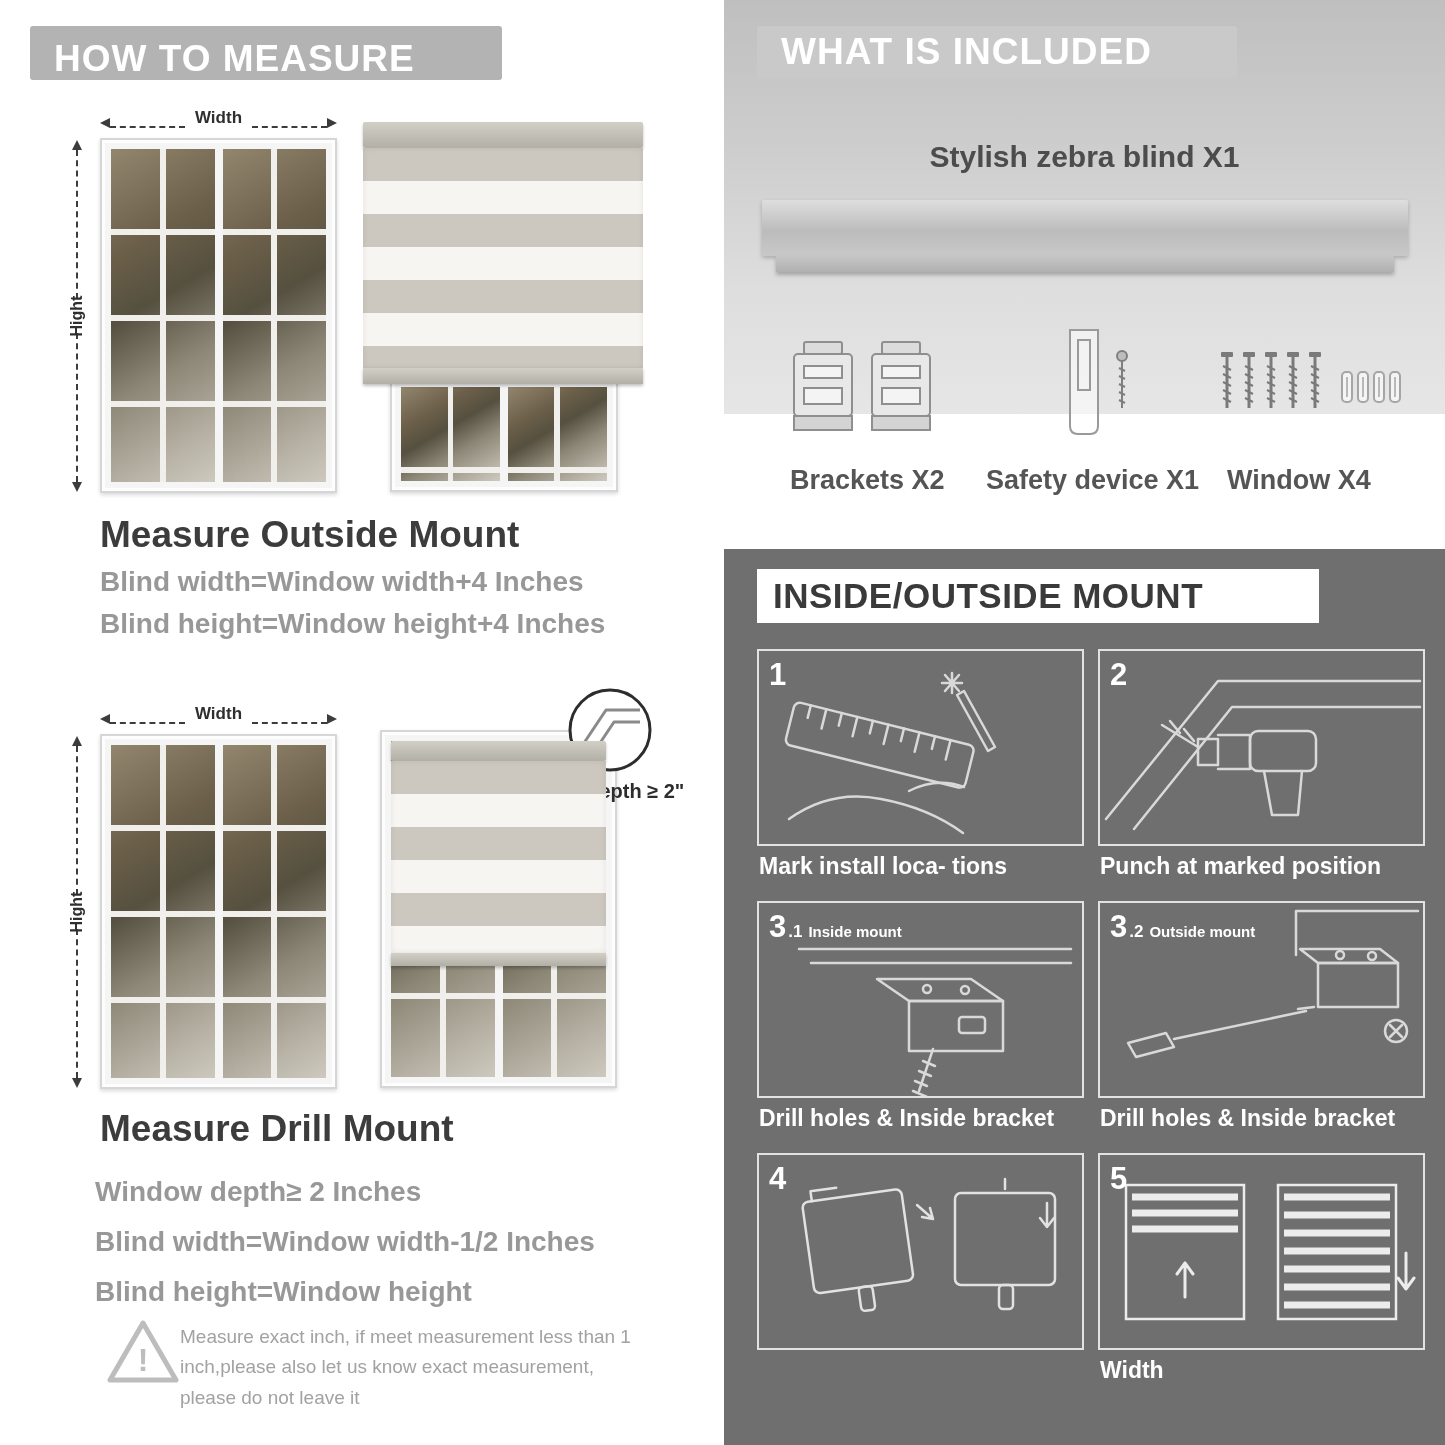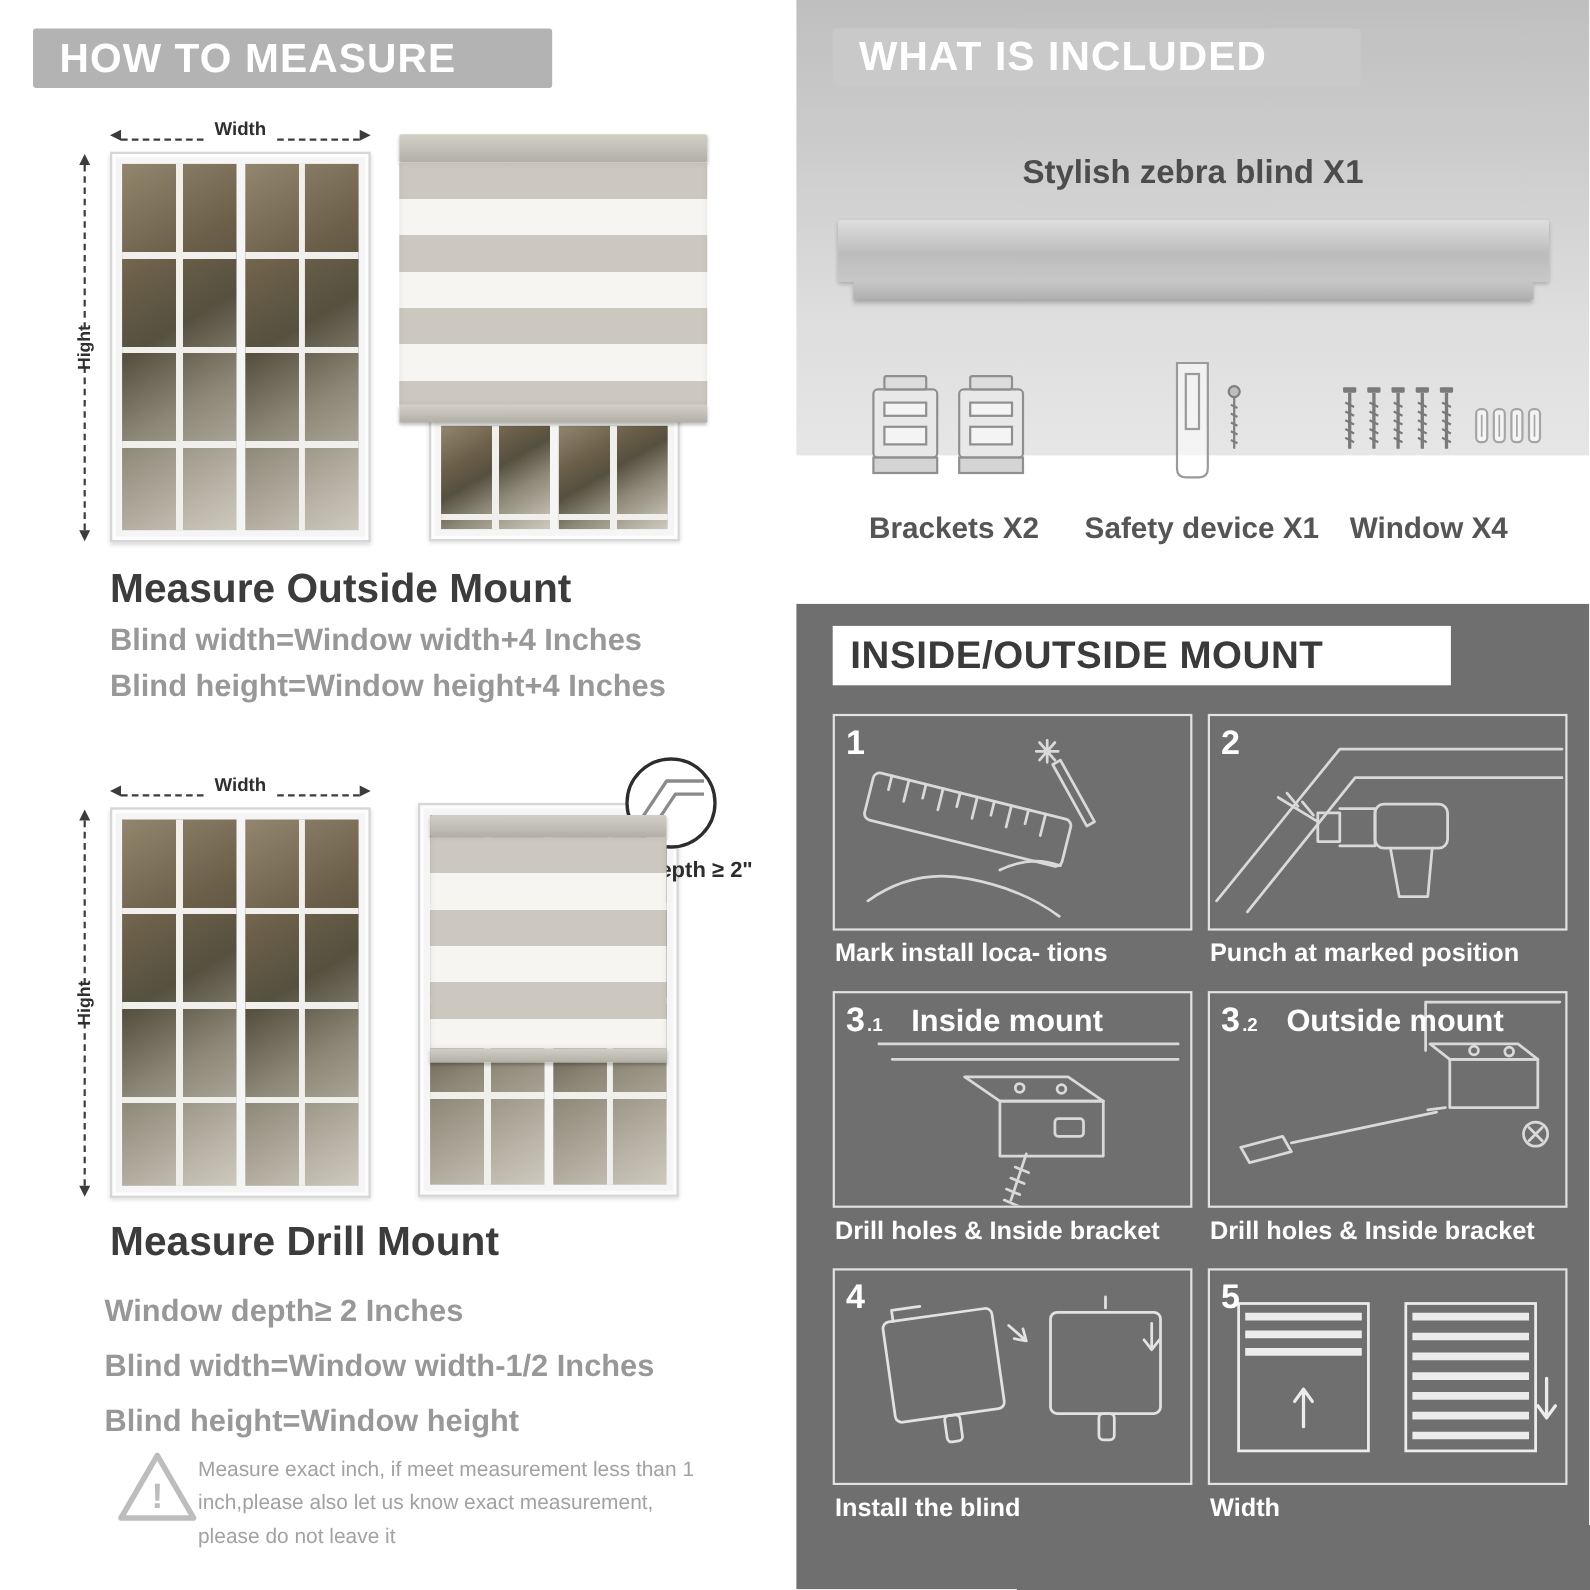--- a/index.html
+++ b/index.html
@@ -2,21 +2,21 @@
 <html><head>
 <meta charset="utf-8">
 <style>
   *{box-sizing:border-box}
   html,body{margin:0;padding:0;background:#fff}
   .page{position:relative;width:1445px;height:1445px;background:#fff;overflow:hidden;
         font-family:"Liberation Sans",sans-serif}
 
   
   .banner-gray{position:absolute;left:30px;top:26px;width:472px;height:54px;background:#b3b3b3;
-    color:#fff;font-size:37px;font-weight:bold;letter-spacing:1px;display:flex;align-items:center;
+    color:#fff;font-size:37px;font-weight:bold;letter-spacing:1px;display:flex;align-items:flex-end;
     padding-left:24px;border-radius:3px}
   .banner-light{position:absolute;left:33px;top:26px;width:480px;height:52px;background:#c9c9c9;
     color:#fff;font-size:37px;font-weight:bold;letter-spacing:1px;display:flex;align-items:center;
     padding-left:24px;border-radius:3px}
   .banner-white{position:absolute;left:33px;top:20px;width:562px;height:54px;background:#fff;
     color:#3a3a3a;font-size:35px;font-weight:bold;letter-spacing:.5px;display:flex;align-items:center;
     padding-left:16px}
 
   
   .h-arrow{position:absolute;display:flex;align-items:flex-end;color:#2f2f2f;font-size:17px;
@@ -68,21 +68,21 @@
   .inc-label{position:absolute;font-size:27px;font-weight:bold;color:#555}
 
   
   .mount{position:absolute;left:724px;top:549px;width:721px;height:896px;background:#6f6f6f}
   .step{position:absolute;width:327px}
   .panel{position:relative;width:327px;height:197px;border:2px solid #e2e2e2}
   .panel .illus{position:absolute;inset:0;width:100%;height:100%}
   .step-head{position:relative;z-index:2;display:flex;align-items:baseline;padding:8px 0 0 10px;color:#fff}
   .step-head .num{font-size:31px;font-weight:bold;line-height:1}
   .step-head .sub{font-size:17px;font-weight:bold;margin-left:2px}
-  .step-head .ttl{font-size:28px;font-weight:bold;margin-left:26px}
+  .step-head .ttl{font-size:15px;font-weight:bold;margin-left:6px}
   .caption{margin-top:7px;color:#fff;font-size:23px;font-weight:bold;padding-left:2px;white-space:nowrap}
 </style>
 </head>
 <body>
 
 <div class="page">
 
   <section>
     <div class="banner-gray">
       <span>HOW TO MEASURE</span>
@@ -345,21 +345,20 @@
               <rect x="92" y="132" width="14" height="24" rx="4"></rect>
             </g>
             <path d="M158 50 l16 14 m0 0 l-3 -11 m3 11 l-11 -2"></path>
             <rect x="196" y="38" width="100" height="92" rx="6"></rect>
             <path d="M246 24 v10"></path>
             <rect x="240" y="130" width="14" height="24" rx="4"></rect>
             <path d="M288 48 v24 m0 0 l-7 -9 m7 9 l7 -9"></path>
           </g>
         </svg>
       </div>
-      <div class="caption">Install the blind</div>
     </div>
 
     <div class="step" style="left:374px;top:604px">
       <div class="panel">
         <div class="step-head">
           <span class="num">5</span>
           <span class="sub"></span>
           <span class="ttl"></span>
         </div>
         <svg class="illus" viewBox="0 0 323 193">

